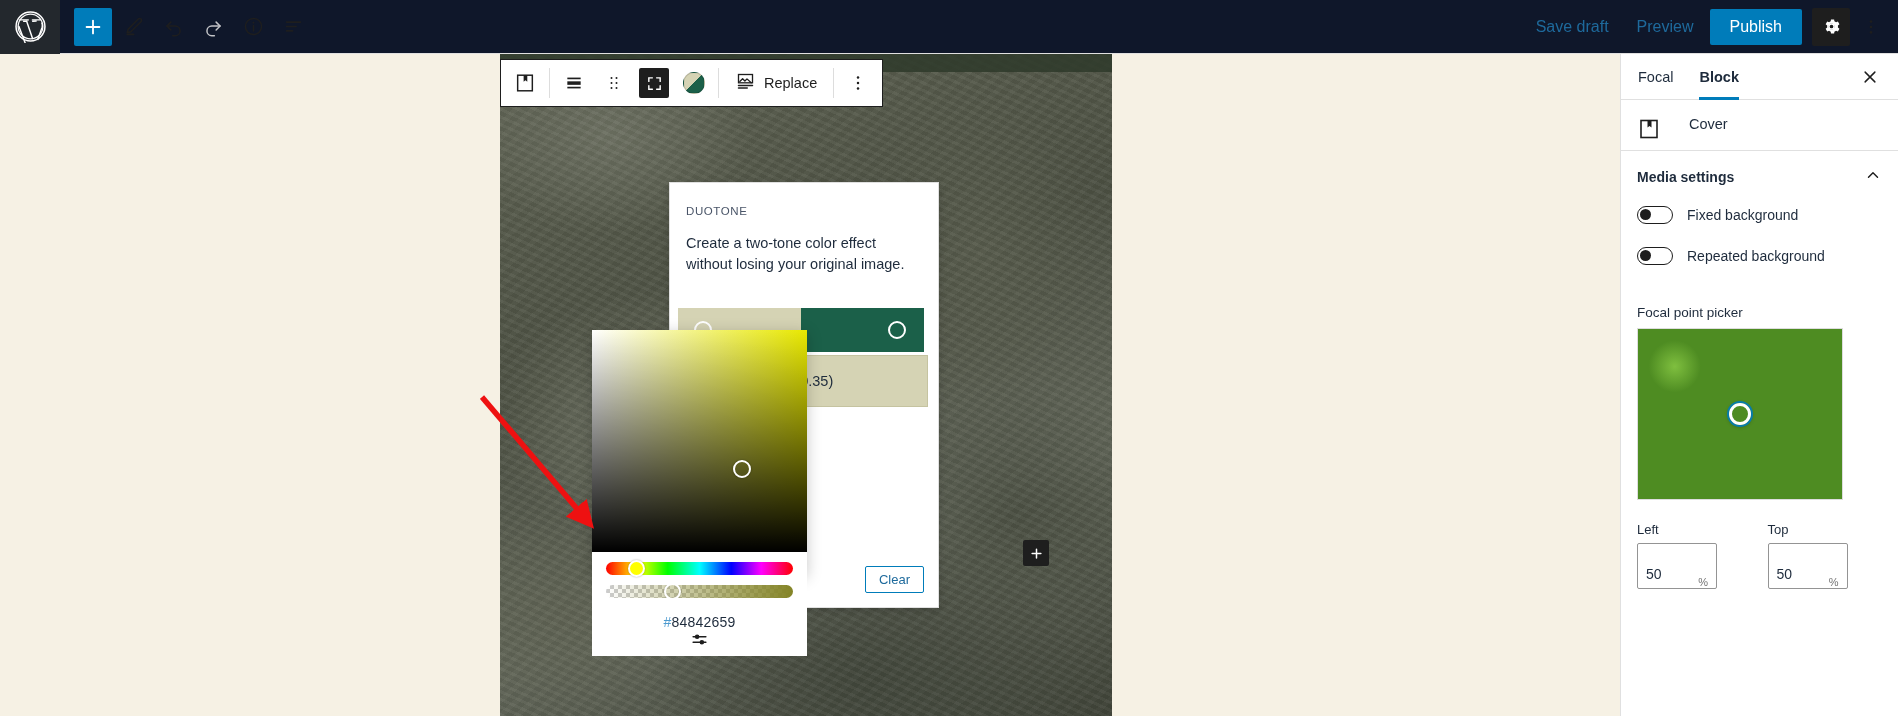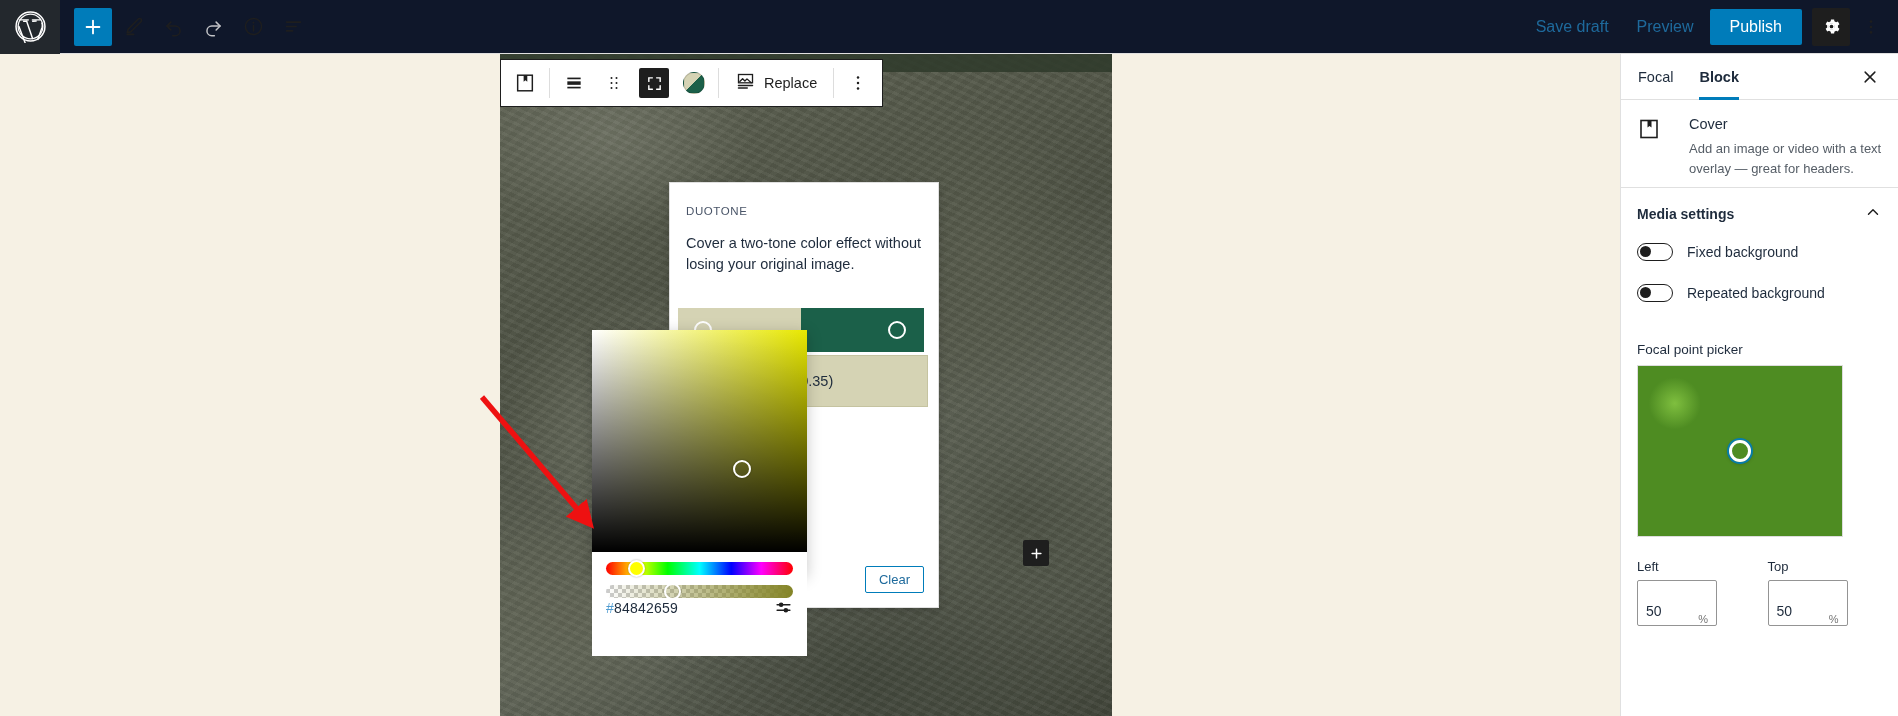--- a/index.html
+++ b/index.html
@@ -246,21 +246,21 @@
     background-position: 0 0, 0 0, 4px 4px;
   }
   #cp-alpha-knob {
     position: absolute; left: 58px; top: -2px;
     width: 17px; height: 17px; border-radius: 50%;
     background: transparent; border: 2px solid #ffffff; box-sizing: border-box;
     box-shadow: 0 0 2px rgba(0,0,0,0.35);
   }
   #cp-hexrow {
     display: flex; align-items: center; justify-content: space-between;
-    width: 187px;
+    margin-top: 16px; width: 187px; flex-direction: column;
   }
   #cp-hex { font-size: 14px; color: #1e2b3c; letter-spacing: 0.2px; }
   #cp-hex .hash { color: #4e9bd0; }
   #cp-settings-icon { color: #1e1e1e; display: flex; align-items: center; cursor: pointer; }
 
   
   #red-arrow {
     position: absolute; left: 480px; top: 395px;
     width: 130px; height: 140px; z-index: 70; pointer-events: none;
   }
@@ -507,21 +507,21 @@
           <circle cx="12" cy="5.5" r="1.5"></circle>
             <circle cx="12" cy="12" r="1.5"></circle>
             <circle cx="12" cy="18.5" r="1.5"></circle>
         </svg>
       </button>
     </div>
   </div>
 
   <div id="duotone-popover">
     <div id="duotone-label">DUOTONE</div>
-    <div id="duotone-desc">Cover a two-tone color effect without losing your original image.</div>
+    <div id="duotone-desc">Create a two-tone color effect without losing your original image.</div>
 
     <div id="duotone-pair">
       <div class="dt-half left">
         <span class="dt-knob"></span>
       </div>
       <div class="dt-half right">
         <span class="dt-knob"></span>
       </div>
     </div>
 
@@ -586,21 +586,20 @@
 
   <div id="sb-blockcard">
     <span id="sb-block-icon">
       <svg viewBox="0 0 24 24" fill="none" stroke="currentColor" stroke-width="1.6">
         <rect x="4" y="3.5" width="16" height="17"></rect>
         <path d="M10.5 3.5v7l2-1.6 2 1.6v-7" fill="currentColor" stroke="none"></path>
       </svg>
     </span>
     <div>
       <div id="sb-block-title">Cover</div>
-      <div id="sb-block-desc">Add an image or video with a text overlay — great for headers.</div>
     </div>
   </div>
 
   <div id="sb-panel-header">
     <span id="sb-panel-title">Media settings</span>
     <span>
       <svg width="18" height="18" viewBox="0 0 24 24" fill="none" stroke="#1e1e1e" stroke-width="1.9" stroke-linecap="round" stroke-linejoin="round">
         <path d="M6 15l6-6 6 6"></path>
       </svg>
     </span>

